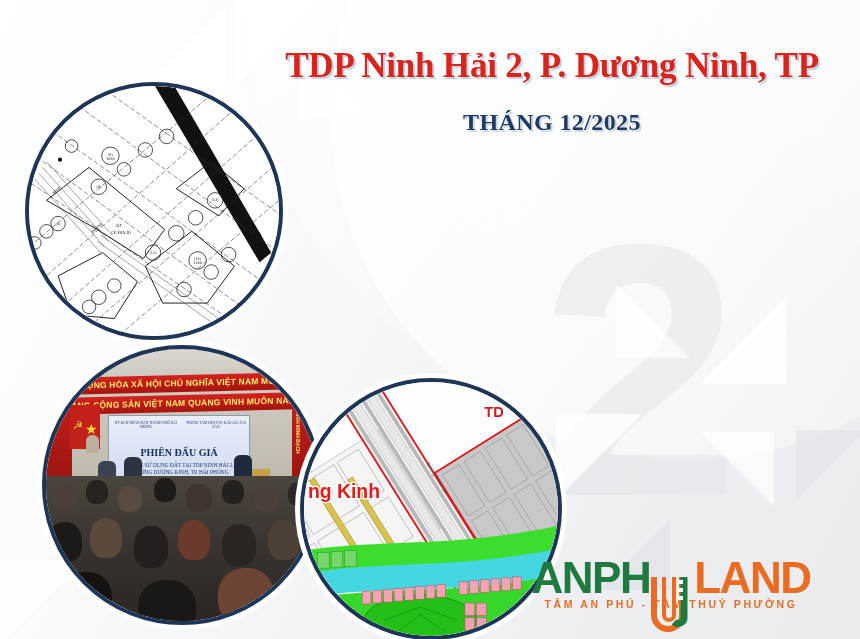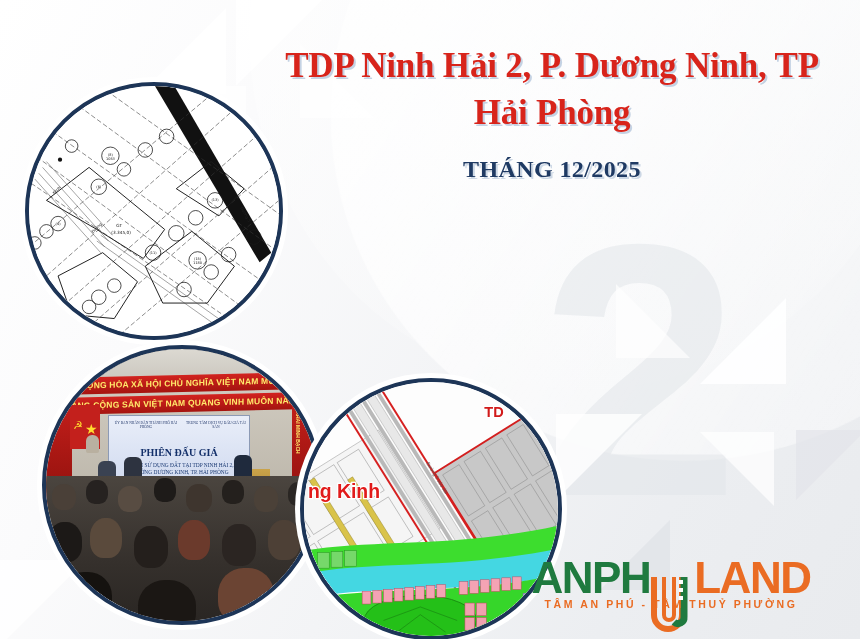--- a/index.html
+++ b/index.html
@@ -250,21 +250,20 @@
   <div class="tri tri-b" style="left:556px; top:414px;"></div>
   <div class="tri tri-c" style="left:700px; top:432px;"></div>
   <div class="tri tri-grey-a" style="left:600px; top:520px;"></div>
   <div class="tri tri-d" style="left:616px; top:284px;"></div>
   <div class="tri tri-grey-b" style="left:796px; top:430px;"></div>
   <div class="tri tri-c" style="left:420px; top:556px;"></div>
   <div class="tri tri-b" style="left:0px; top:560px;"></div>
 
   <div class="title-wrap">
     <div class="title-line">TDP Ninh Hải 2, P. Dương Ninh, TP</div>
-    <div class="title-line">Hải Phòng</div>
     <div class="subtitle">THÁNG 12/2025</div>
   </div>
 
   <div class="circle ring" id="circle-cadastral">
     <div class="inner">
       <svg class="cad-svg" viewBox="0 0 258 258" xmlns="http://www.w3.org/2000/svg">
         <rect width="258" height="258" fill="#ffffff"></rect>
         <g stroke="#2b2b2b" stroke-width="0.7" fill="none">
 
           <polygon points="130,0 150,0 250,172 238,182" fill="#111111" stroke="none"></polygon>

